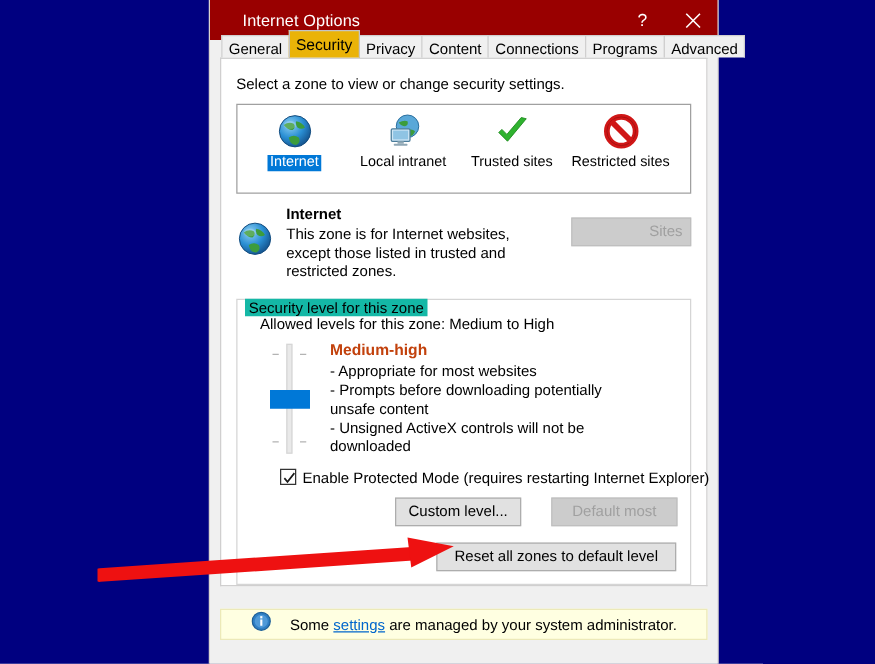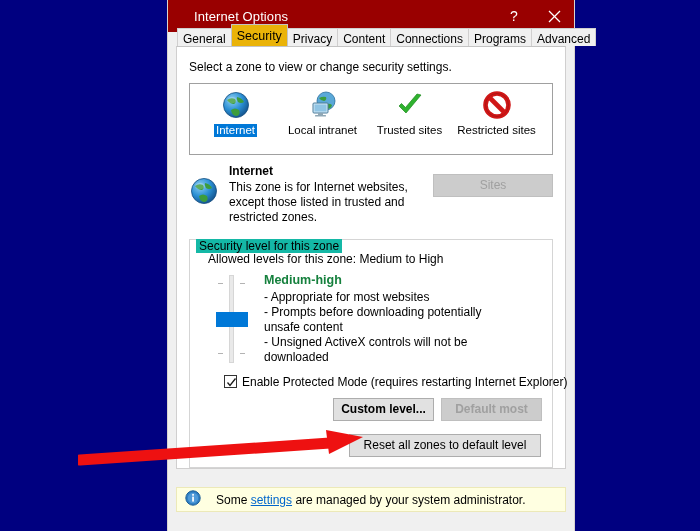--- a/index.html
+++ b/index.html
@@ -189,21 +189,22 @@
   .btn.disabled {
     background: #cccccc;
     border-color: #bfbfbf;
     color: #a0a0a0;
   }
 
   #sites-btn {
     position: absolute;
     right: 0px;
     top: 10px;
-    width: 120px;
+    width: 96px;
+    text-align: right;
   }
 
   
   #seclevel-group {
     margin-top: 14px;
     position: relative;
   }
   #seclevel-frame {
     border: 1px solid #d5d5d5;
     margin-top: 7px;
@@ -261,21 +262,21 @@
     top: 39px;
     width: 32px;
     height: 15px;
     background: #0078d7;
   }
 
   #level-text { flex: 1; padding-left: 6px; }
   #level-name {
     font-size: 12.5px;
     font-weight: bold;
-    color: #15803d;
+    color: #c2410c;
     margin-bottom: 3px;
   }
   .level-bullet {
     font-size: 12px;
     color: #000000;
     line-height: 15px;
     max-width: 250px;
   }
 
   
@@ -294,44 +295,43 @@
     margin-right: 5px;
     flex: none;
     position: relative;
   }
   .checkbox svg { position: absolute; left: 1px; top: 1px; }
   #protected-label { font-size: 12px; color: #000000; white-space: nowrap; }
 
   #level-btn-row {
     display: flex;
     justify-content: flex-end;
-    gap: 7px;
+    gap: 24px;
     margin-top: 9px;
-    font-weight: bold;
   }
   #custom-level-btn { width: 101px; }
   #default-level-btn { width: 101px; }
 
   #reset-row {
     display: flex;
     justify-content: flex-end;
     margin-top: 13px;
     padding-right: 1px;
   }
   #reset-btn { width: 192px; }
 
   
   #info-strip {
     margin: 18px 8px 0 8px;
     background: #ffffe1;
     border: 1px solid #ece9b8;
     height: 25px;
     display: flex;
     align-items: center;
-    padding-left: 8px;
+    padding-left: 24px;
     box-sizing: border-box;
     flex: none;
   }
   #info-text {
     font-size: 12px;
     color: #000000;
     margin-left: 15px;
   }
   #info-link {
     color: #0066cc;

